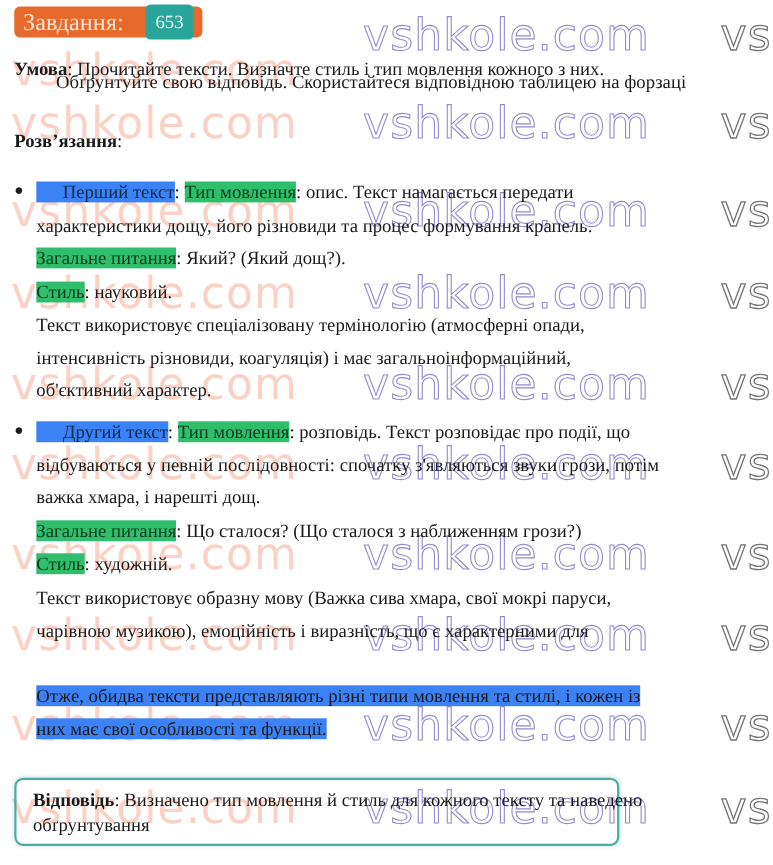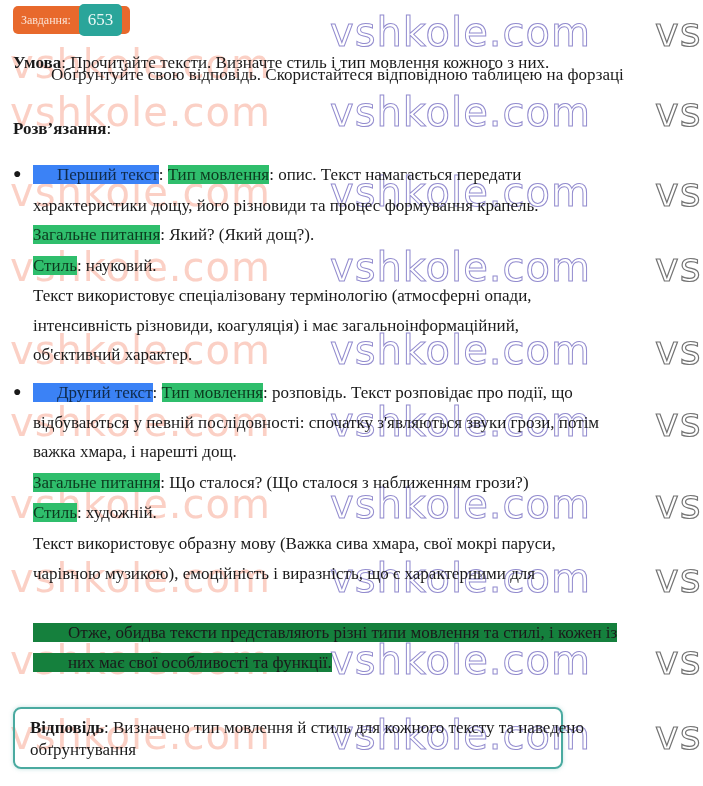--- a/index.html
+++ b/index.html
@@ -28,22 +28,22 @@
       top: 6px;
       height: 28px;
       display: flex;
       align-items: stretch;
       border-radius: 5px;
       background: #e8692c;
       overflow: visible;
     }
     .task-badge .label {
       color: #fbe3d6;
-      font-size: 12px;
-      padding: 0 8px 0 8px;
+      font-size: 22px;
+      padding: 0 20px 0 8px;
       display: flex;
       align-items: center;
     }
     .task-badge .num {
       background: #2aa59a;
       color: #eaf8f6;
       font-size: 17px;
       padding: 0 9px;
       display: flex;
       align-items: center;
@@ -61,22 +61,21 @@
     .hl-blue {
       background: #3b82f6;
       color: #0f2a4a;
       padding-left: 24px;
     }
     .hl-green {
       background: #2fbe6c;
       color: #0c3a1e;
     }
     .hl-lightblue {
-      background: #15803d;
-      padding-left: 35px;
+      background: #3b82f6;
     }
     .bullet {
       position: absolute;
       left: 13px;
       font-size: 14px;
     }
     .line {
       position: absolute;
       left: 33px;
       white-space: nowrap;

